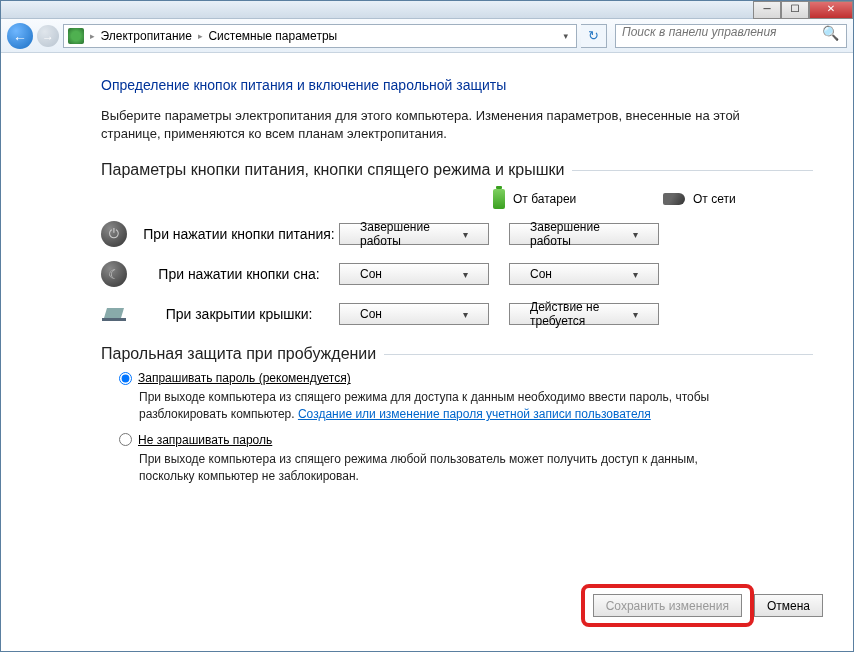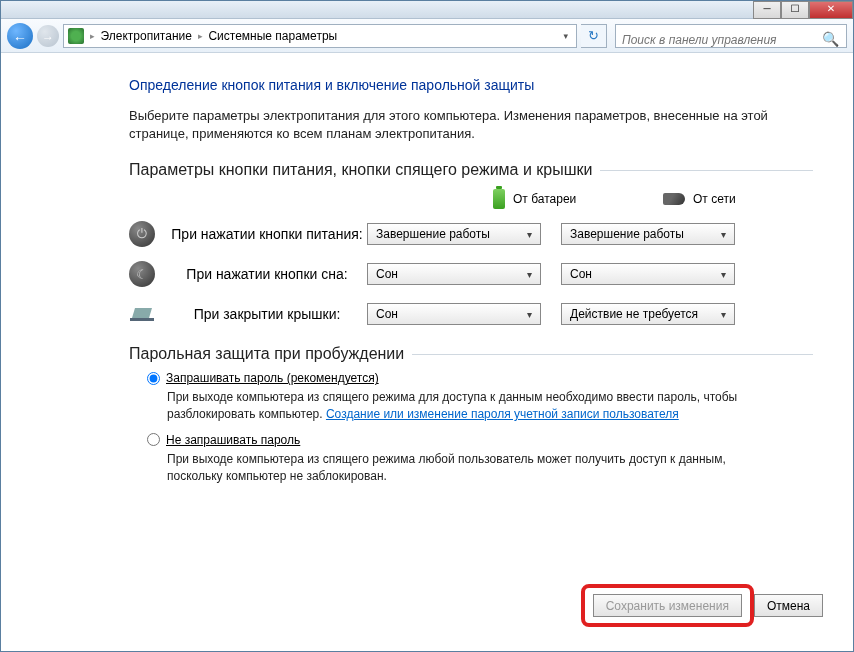--- a/index.html
+++ b/index.html
@@ -13,44 +13,44 @@
 .win-btn.close { background: linear-gradient(#e07070,#c03030); color: #fff; width: 44px; }
 
 .navbar { height: 34px; background: linear-gradient(#f8fbfe,#e8f0f8); border-bottom: 1px solid #c8d4e0; display: flex; align-items: center; padding: 0 6px; gap: 4px; }
 .nav-back { width: 26px; height: 26px; border-radius: 50%; background: radial-gradient(circle at 35% 30%, #6fb7ff, #1a6fc4); color: #fff; display: flex; align-items: center; justify-content: center; font-size: 14px; cursor: pointer; }
 .nav-fwd { width: 22px; height: 22px; border-radius: 50%; background: radial-gradient(circle at 35% 30%, #e0e6ec, #b8c4d0); color: #fff; display: flex; align-items: center; justify-content: center; font-size: 12px; }
 .addr { flex: 1; height: 24px; border: 1px solid #a0b0c0; background: #fff; display: flex; align-items: center; padding: 0 4px; font-size: 12px; gap: 6px; }
 .addr-icon { width: 16px; height: 16px; background: radial-gradient(circle, #4fb050 40%, #2a7030); border-radius: 2px; }
 .addr-sep { color: #888; font-size: 9px; }
 .addr-drop { margin-left: auto; font-size: 9px; color: #555; padding: 0 4px; }
 .refresh { width: 26px; height: 24px; border: 1px solid #a0b0c0; border-left: none; background: #f0f6fc; display: flex; align-items: center; justify-content: center; color: #2a7ac4; font-size: 13px; cursor: pointer; }
-.search { width: 232px; height: 24px; border: 1px solid #a0b0c0; background: #fff; margin-left: 4px; display: flex; align-items: flex-end; padding: 0 6px; }
+.search { width: 232px; height: 24px; border: 1px solid #a0b0c0; background: #fff; margin-left: 4px; display: flex; align-items: flex-start; padding: 0 6px; }
 .search input { border: none; flex: 1; font-size: 12px; font-style: italic; color: #888; outline: none; }
 .search-icon { color: #2a7ac4; font-size: 14px; }
 
-.content { padding: 24px 40px 10px 100px; height: 520px; margin-left: 28px; }
+.content { padding: 24px 40px 10px 100px; height: 520px; }
 .heading { color: #003399; font-size: 14px; font-weight: normal; margin-bottom: 14px; }
 .intro { font-size: 13px; color: #222; line-height: 1.4; margin-bottom: 18px; max-width: 640px; }
 
 .section-title { font-size: 16px; color: #222; margin-bottom: 8px; display: flex; align-items: center; gap: 8px; }
 .section-title::after { content: ""; flex: 1; height: 1px; background: #d0d8e0; }
 
 .power-grid { margin: 10px 0 18px 0; }
 .col-headers { display: flex; margin-left: 240px; gap: 20px; margin-bottom: 12px; justify-content: flex-end; }
 .col-head { width: 150px; display: flex; align-items: center; gap: 8px; font-size: 12px; }
 .bat-icon { width: 12px; height: 20px; background: linear-gradient(#7ed060,#3aa020); border-radius: 2px; position: relative; }
 .bat-icon::before { content: ""; position: absolute; top: -3px; left: 3px; width: 6px; height: 3px; background: #3aa020; border-radius: 1px; }
 .plug-icon { width: 22px; height: 12px; background: linear-gradient(120deg, #666 40%, #333); border-radius: 2px 6px 6px 2px; position: relative; }
 
 .setting-row { display: flex; align-items: center; margin-bottom: 14px; }
 .row-icon { width: 26px; height: 26px; border-radius: 50%; background: radial-gradient(circle at 35% 30%, #888, #333); margin-right: 12px; display: flex; align-items: center; justify-content: center; color: #ccc; font-size: 13px; }
 .row-icon.lid { background: none; border-radius: 0; }
 .lid-svg { width: 26px; height: 20px; }
 .row-label { width: 200px; font-size: 14px; text-align: center; }
-.sel { width: 174px; height: 22px; border: 1px solid #888; background: linear-gradient(#fff,#e8e8e8); font-size: 12px; padding: 0 8px; margin-right: 20px; display: flex; align-items: center; justify-content: space-between; cursor: pointer; }
+.sel { width: 150px; height: 22px; border: 1px solid #888; background: linear-gradient(#fff,#e8e8e8); font-size: 12px; padding: 0 20px; margin-right: 20px; display: flex; align-items: center; justify-content: space-between; cursor: pointer; }
 .sel::after { content: "▾"; font-size: 10px; color: #444; }
 
 .pw-section { margin-top: 4px; }
 .radio-opt { margin: 8px 0 4px 18px; display: flex; align-items: center; gap: 6px; font-size: 12px; text-decoration: underline; }
 .radio-opt input { width: 13px; height: 13px; }
 .radio-desc { margin: 2px 0 10px 38px; font-size: 12px; color: #222; line-height: 1.4; max-width: 580px; }
 .link { color: #0066cc; text-decoration: underline; cursor: pointer; }
 
 .footer { position: absolute; bottom: 24px; right: 30px; display: flex; align-items: center; }
 .btn { height: 23px; padding: 0 12px; border: 1px solid #888; background: linear-gradient(#fafafa,#e4e4e4); font-size: 12px; cursor: pointer; }

